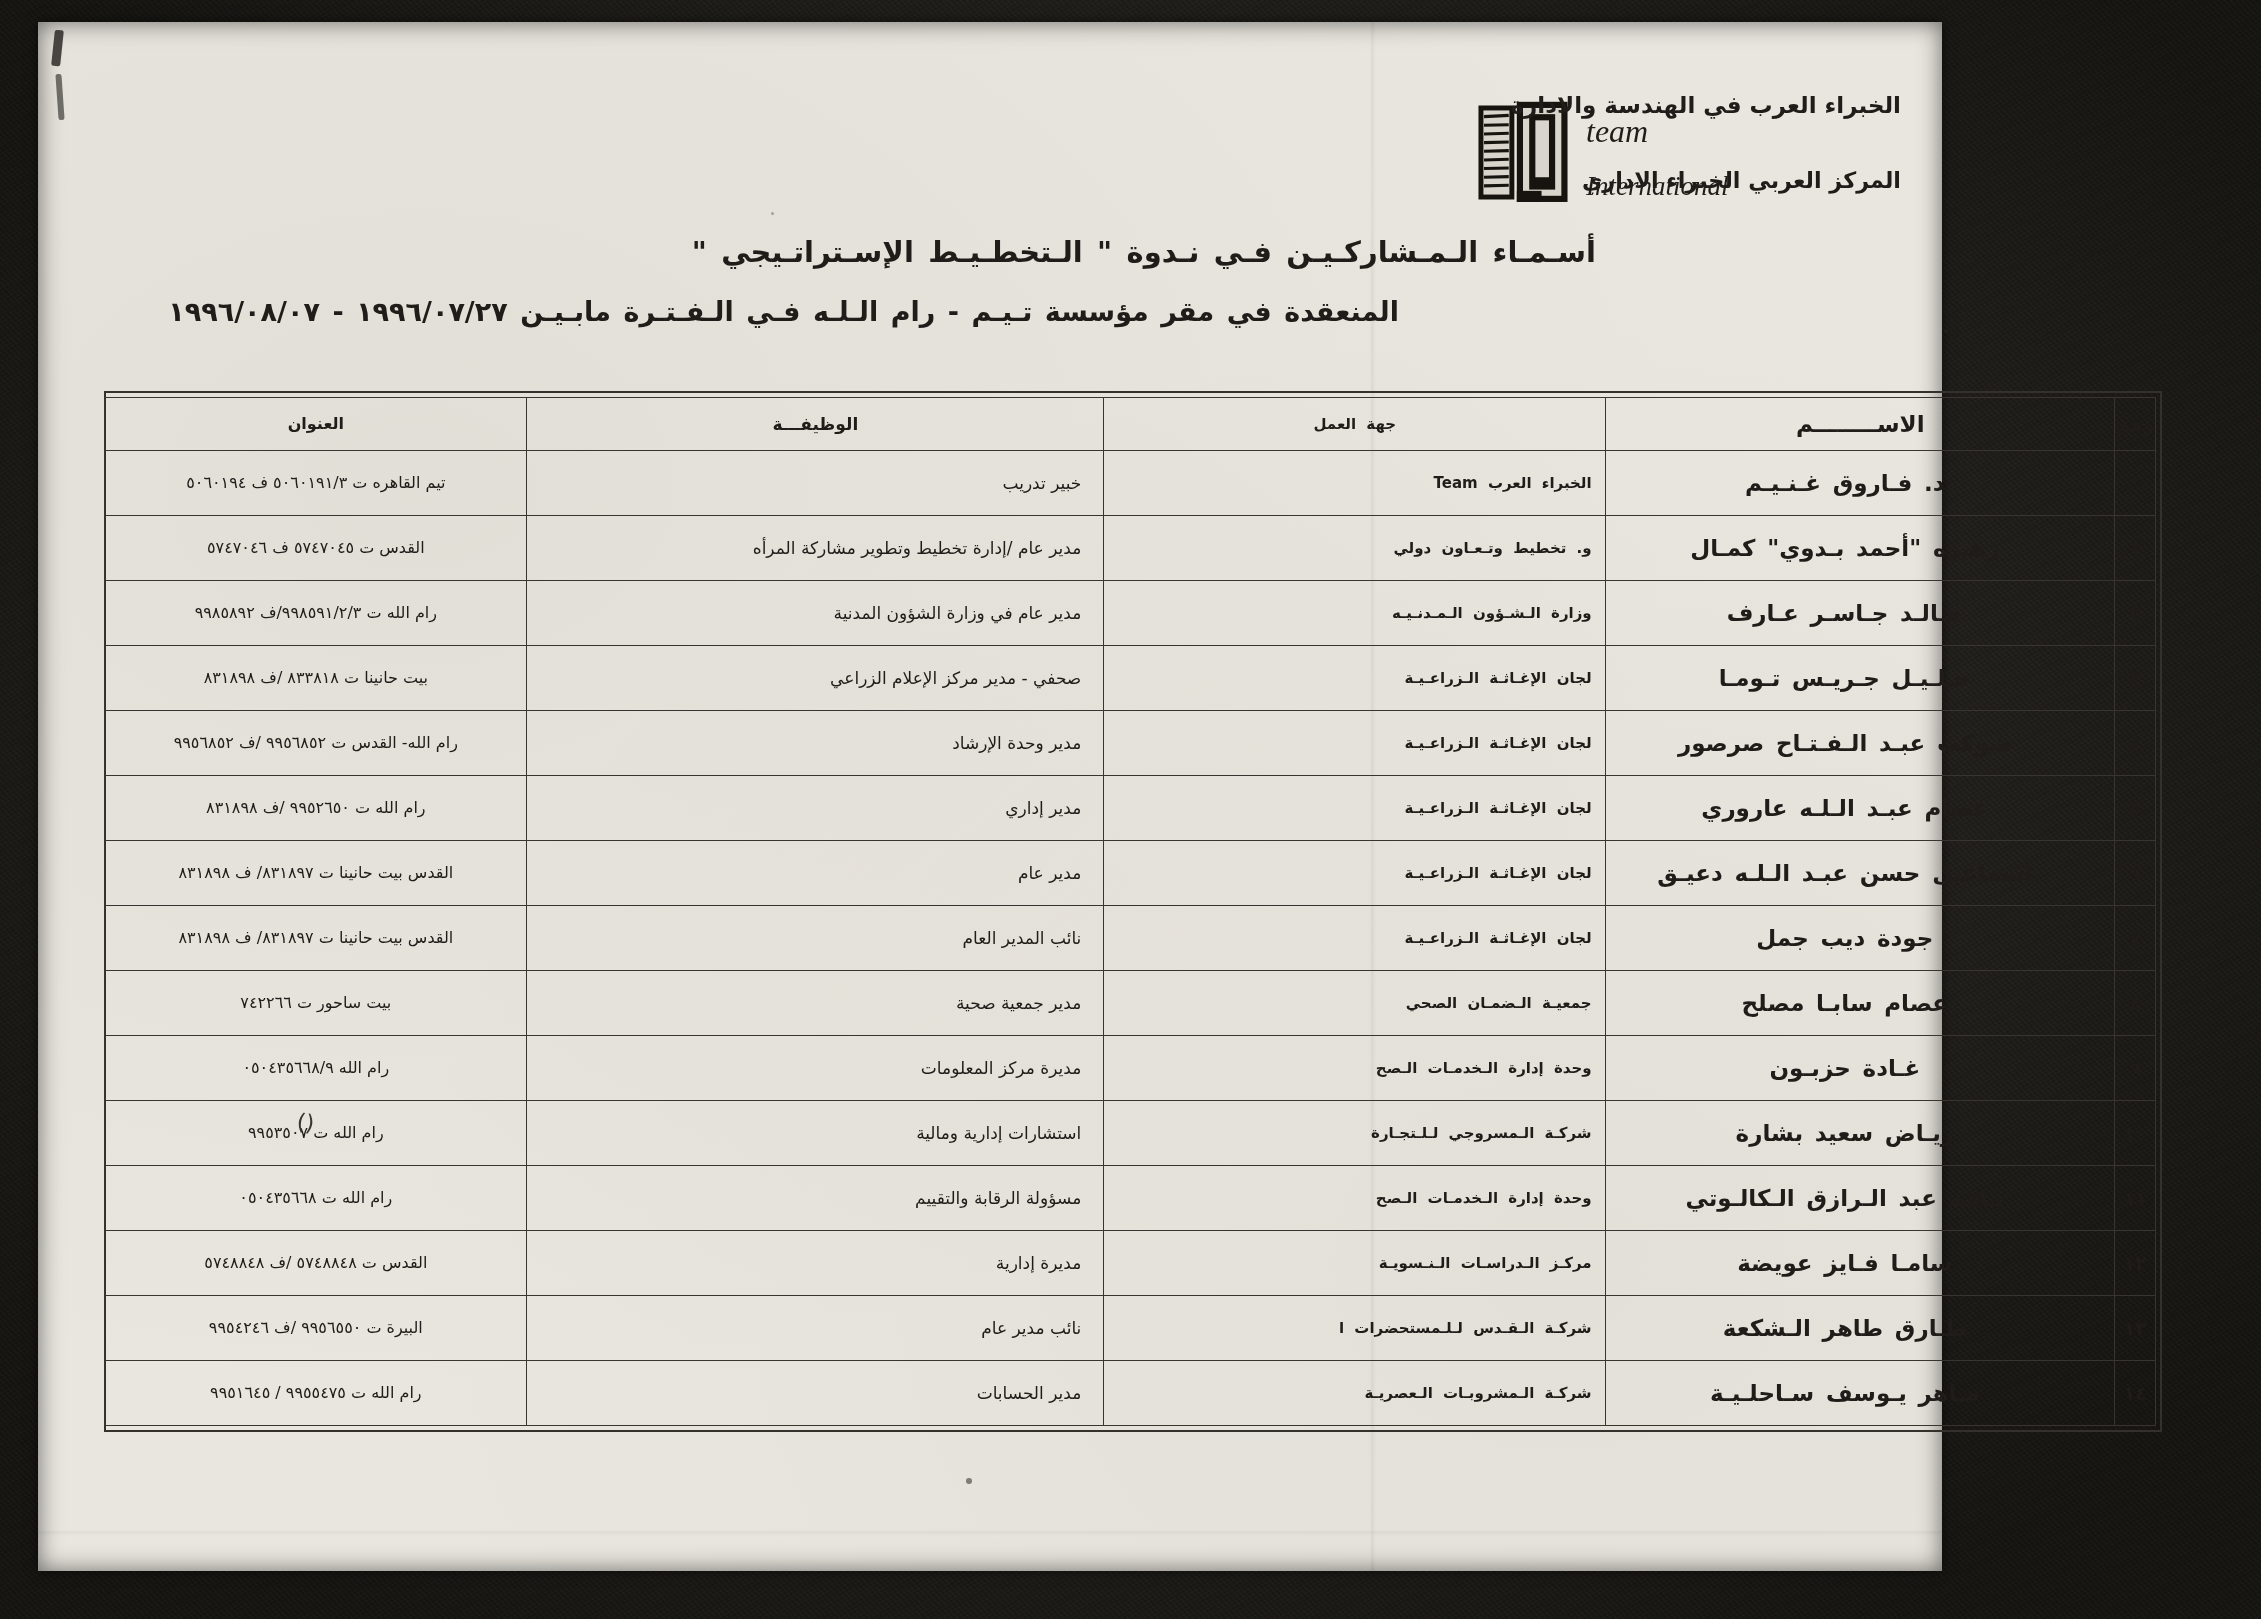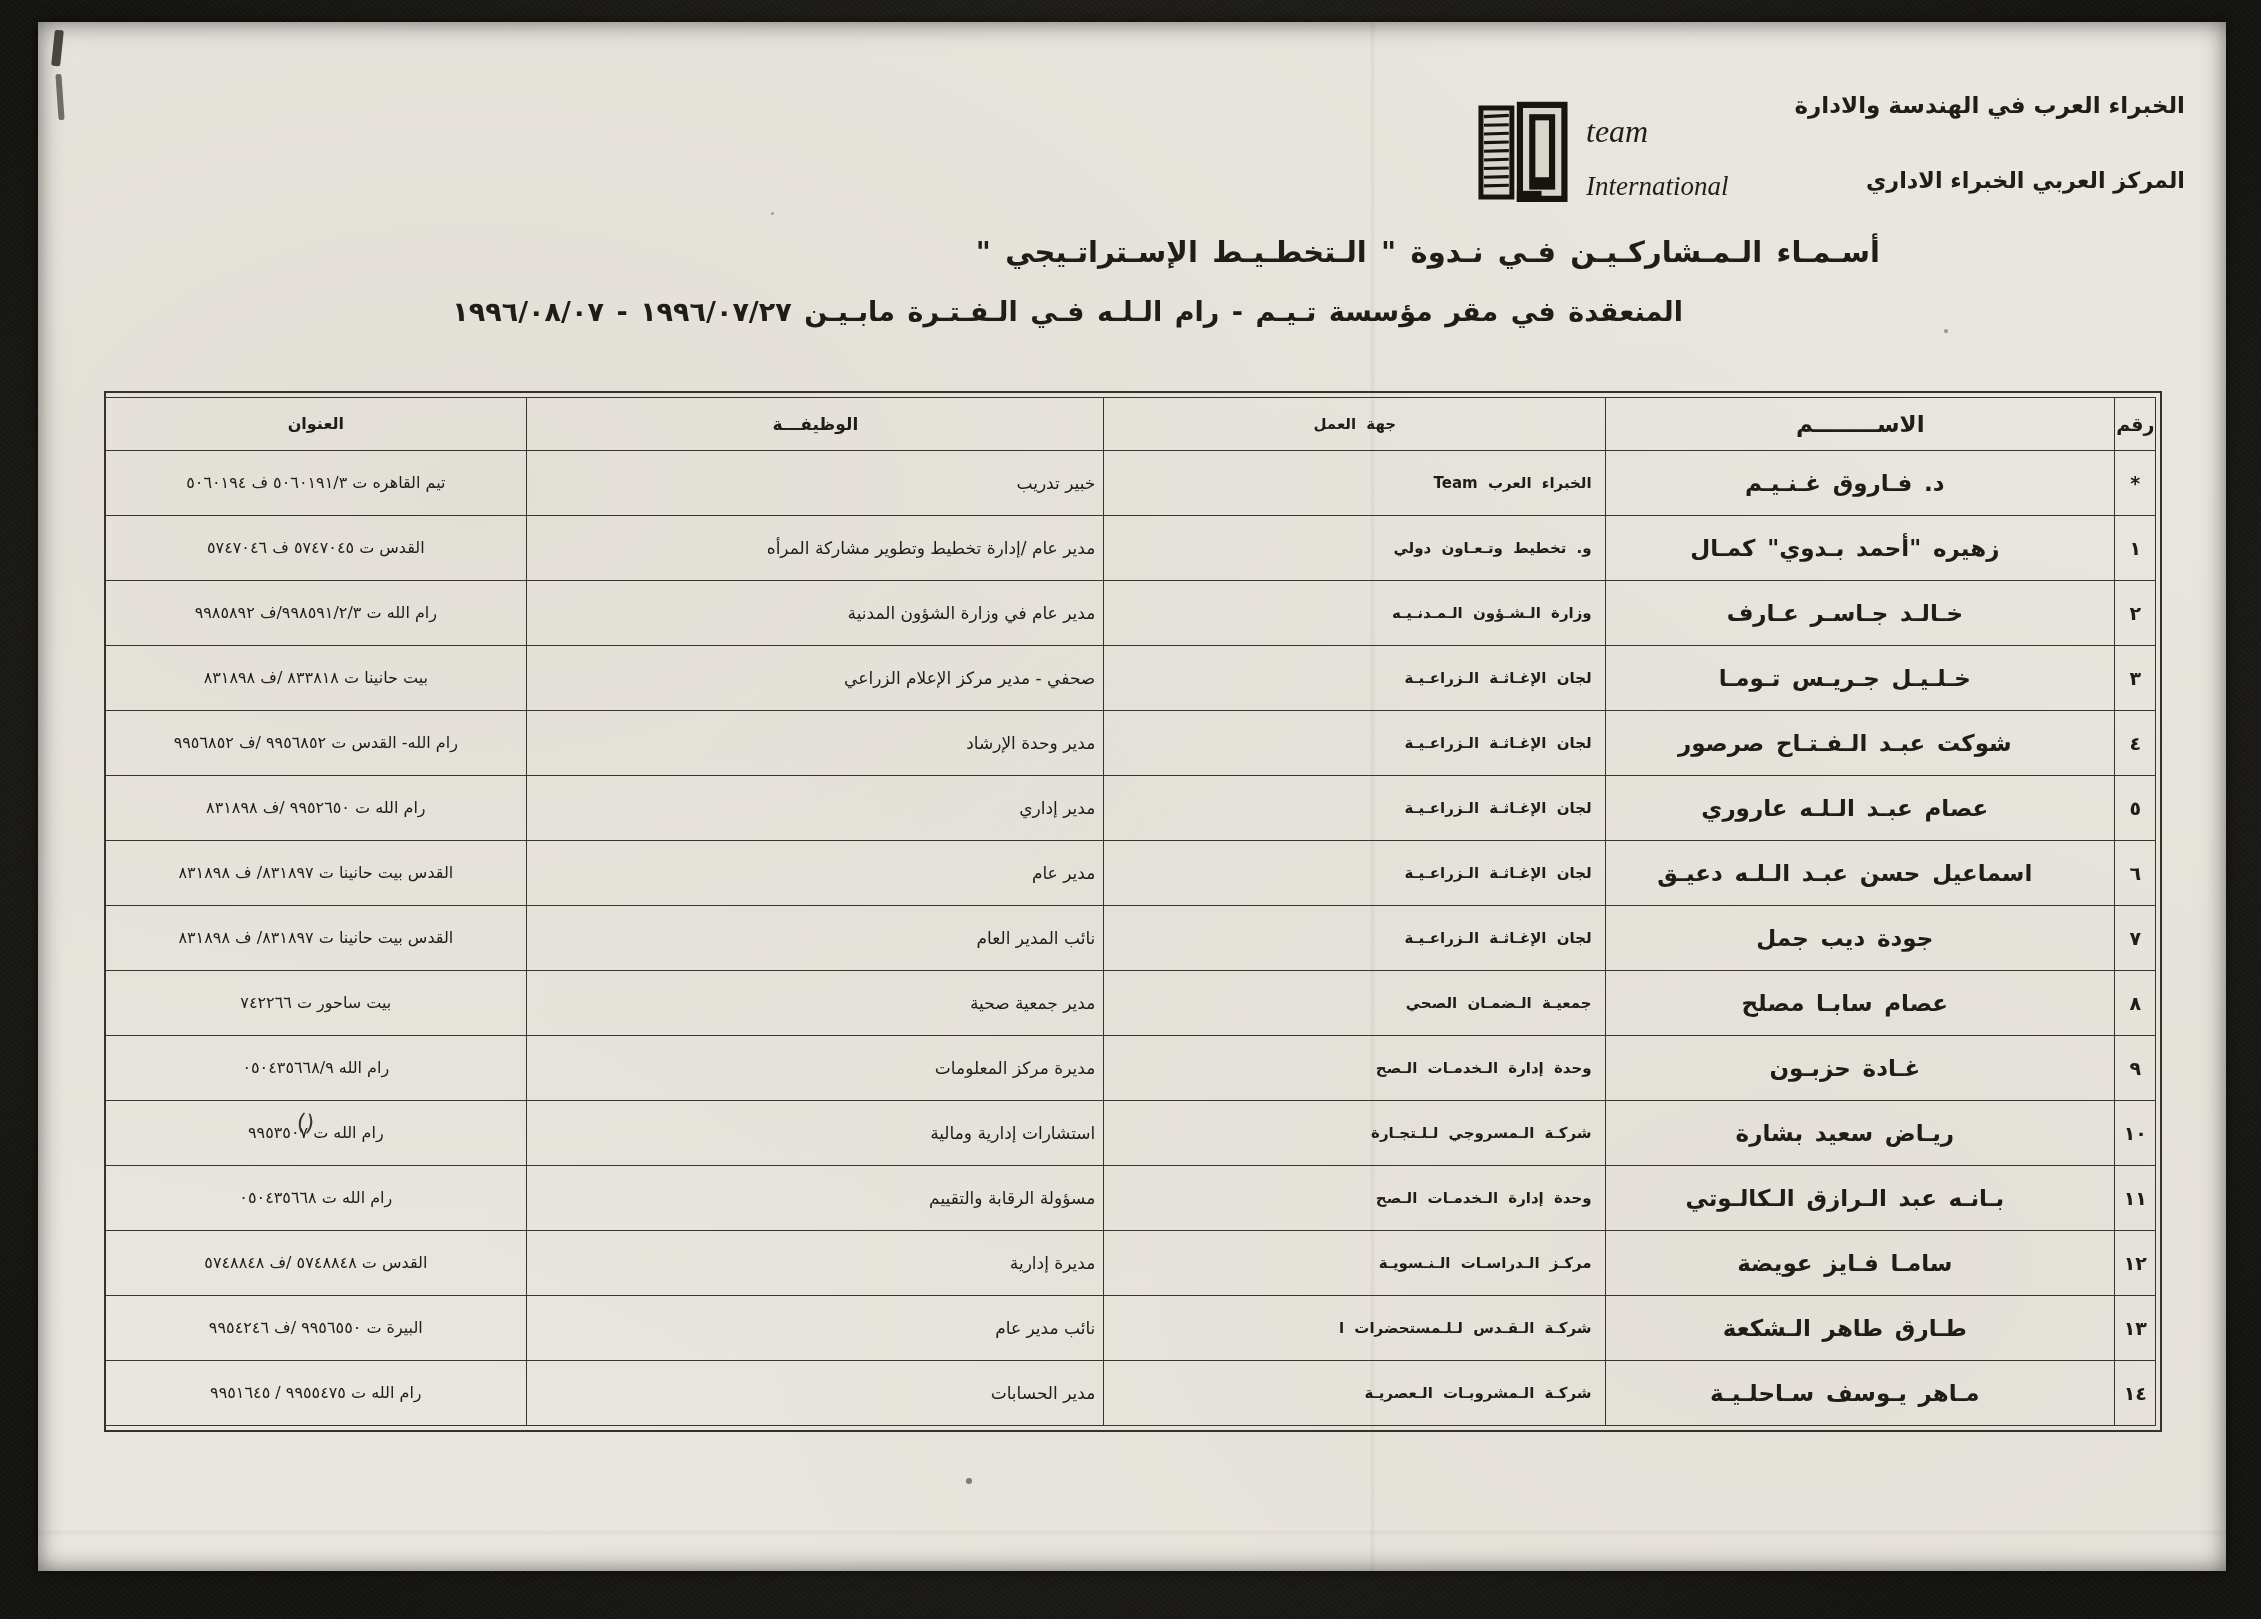--- a/index.html
+++ b/index.html
@@ -11,21 +11,21 @@
   
   .bed{
     position:absolute;inset:0;
     background:
       radial-gradient(ellipse at 50% 45%, rgba(90,86,80,.18), rgba(0,0,0,.45) 85%),
       repeating-linear-gradient(47deg, rgba(255,255,255,.025) 0 1.9px, rgba(0,0,0,.03) 1.9px 4.3px),
       repeating-linear-gradient(-31deg, rgba(255,255,255,.02) 0 1.2px, rgba(0,0,0,.04) 1.2px 3.7px),
       #27251f;
   }
   .paper{
-    position:absolute;left:38px;top:22.3px;width:2188px;height:1549px;
+    position:absolute;left:38px;top:22.3px;width:1904px;height:1549px;
     background:
       linear-gradient(90deg, rgba(0,0,0,0) 1332px, rgba(0,0,0,.05) 1334px, rgba(0,0,0,0) 1338px),
       linear-gradient(180deg, rgba(0,0,0,0) 1508px, rgba(0,0,0,.04) 1510px, rgba(0,0,0,0) 1514px),
       radial-gradient(ellipse at 20% 30%, rgba(120,110,90,.06), transparent 60%),
       radial-gradient(ellipse at 80% 80%, rgba(120,110,90,.05), transparent 55%),
       #e9e6df;
     box-shadow:0 0 23.6px rgba(0,0,0,.55) inset, 0 0 11.2px rgba(0,0,0,.6);
     color:#1f1c19;
   }
   
@@ -44,21 +44,21 @@
     position:absolute;left:66px;top:369px;width:2058px;
     border:2.5px solid #34302b;padding:3.7px;box-sizing:border-box;
   }
   table{width:100%;border-collapse:collapse;table-layout:fixed;}
   th,td{border:1.2px solid #38342f;overflow:hidden;vertical-align:middle;}
   th{height:52px;font-size:20.5px;font-weight:bold;text-align:center;word-spacing:11.2px;}
   td{height:62px;}
   .col-num{width:40px;text-align:center;font-size:19px;font-weight:bold;}
   .col-name{width:508px;text-align:center;padding-right:32px;font-size:23px;font-weight:bold;word-spacing:3.7px;}
   .col-employer{width:501px;text-align:right;padding-right:13.7px;font-size:15px;font-weight:bold;word-spacing:5px;}
-  .col-job{width:576px;text-align:right;padding-right:8px;font-size:17px;}
+  .col-job{width:576px;text-align:right;padding-right:22px;font-size:17px;}
   .col-address{width:421px;text-align:center;font-size:16px;}
   th.col-name,th.col-employer,th.col-job,th.col-address,th.col-num{padding:0;text-align:center;}
   
   .pen-mark{position:absolute;left:259px;top:1087px;font-size:22.3px;color:#3a362f;transform:rotate(8deg);}
   .speck{position:absolute;background:#2c2924;border-radius:50%;}
   .sp1{left:928px;top:1456px;width:5.6px;height:5.6px;opacity:.55;}
   .sp2{left:1906px;top:307px;width:3.7px;height:3.7px;opacity:.4;}
   .sp3{left:733px;top:190px;width:3.1px;height:3.1px;opacity:.35;}
   .torn{position:absolute;background:#211f1c;}
   .torn1{left:15px;top:7.4px;width:8.7px;height:36px;transform:rotate(6deg);opacity:.8;border-radius:2.5px;}

